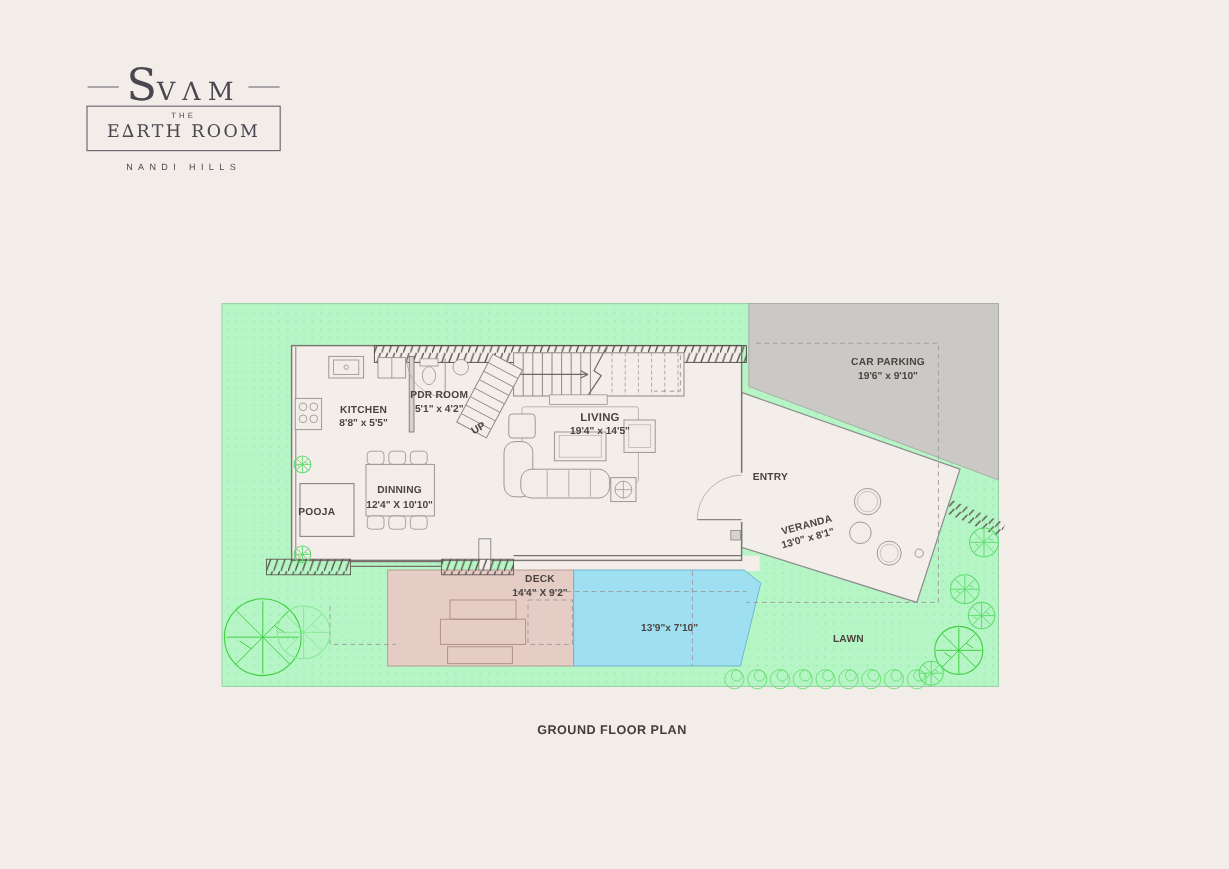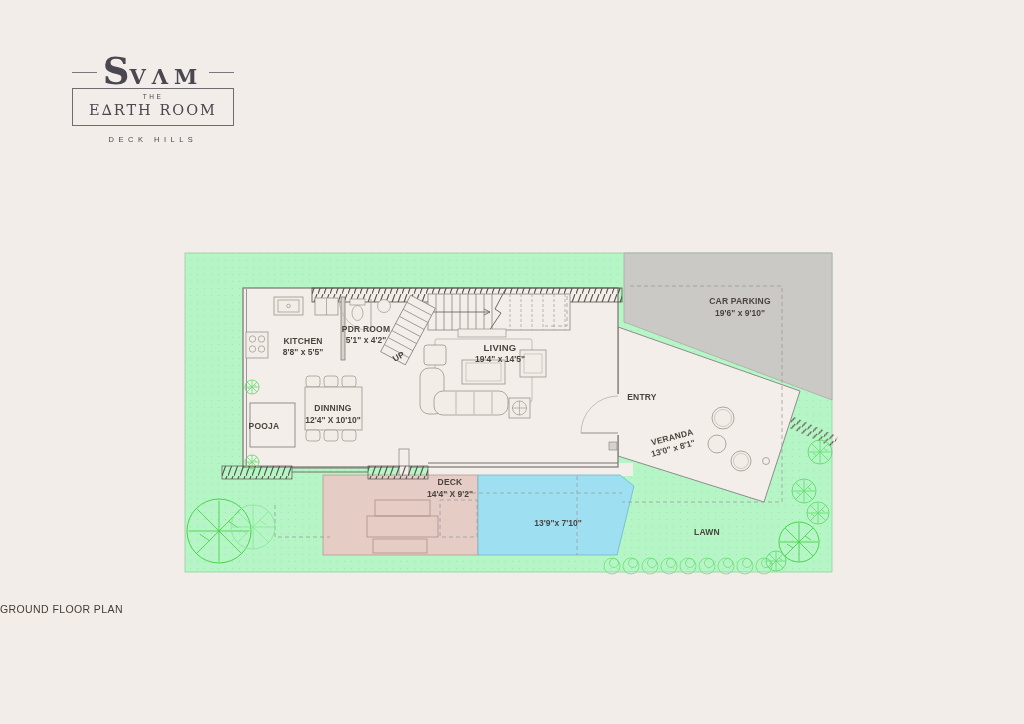--- a/index.html
+++ b/index.html
@@ -2,32 +2,32 @@
 <html><head>
 <meta charset="utf-8">
 <style>
   html,body{margin:0;padding:0;background:#e9e4df;}
   .page{position:relative;width:1024px;height:724px;background:#f2ede8;
         font-family:"Liberation Sans",sans-serif;overflow:hidden;}
   
   .logo{position:absolute;left:72px;top:50px;width:162px;color:#4a4750;text-align:center;}
   .logo-row1{display:flex;align-items:center;justify-content:center;gap:6px;height:44px;}
   .logo-rule{width:26px;height:1px;background:#7a7780;}
-  .logo-svam{font-family:"DejaVu Serif",serif;color:#4a4750;white-space:nowrap;font-weight:bold;}
+  .logo-svam{font-family:"DejaVu Serif",serif;color:#4a4750;white-space:nowrap;}
   .logo-s{font-size:37px;line-height:30px;}
   .logo-vam{font-size:21px;letter-spacing:6px;}
   .logo-box{border:1px solid #6e6b74;margin-top:-6px;padding:4px 2px 7px 2px;}
   .logo-the{font-size:6.5px;letter-spacing:2.5px;}
   .logo-earth{font-family:"DejaVu Serif",serif;font-size:14.5px;letter-spacing:2px;margin-top:2px;white-space:nowrap;}
   .logo-loc{font-size:7.5px;letter-spacing:4.5px;margin-top:9px;}
   
   .villa-title{position:absolute;top:88px;right:78px;font-size:17.5px;letter-spacing:1.2px;
                color:#3c3a38;white-space:nowrap;}
-  .caption{position:absolute;left:0;right:4px;top:603px;font-size:10.5px;
-           letter-spacing:.4px;color:#453c33;}
+  .caption{position:absolute;left:0;right:4px;top:603px;text-align:center;font-size:10.5px;
+           letter-spacing:.4px;color:#453c33;font-weight:bold;}
   
   .plan-svg{position:absolute;left:0;top:0;}
   .lbl{font-weight:bold;fill:#4b443e;font-size:8.5px;letter-spacing:.2px;text-anchor:middle;}
   .lbl-big{font-size:9.5px;}
   .dim{font-weight:bold;fill:#4b443e;font-size:8.5px;text-anchor:middle;}
   .wall{stroke:#76716c;fill:none;}
   .furn{stroke:#9a948e;fill:#f3ede8;}
   .thin{stroke:#b0aaa4;fill:none;stroke-width:.7;}
   .dash{stroke:#9d9d9d;fill:none;stroke-width:.8;stroke-dasharray:4 3;}
 </style>
@@ -39,21 +39,21 @@
   <div class="logo">
     <div class="logo-row1">
       <span class="logo-rule"></span>
       <span class="logo-svam"><span class="logo-s">S</span><span class="logo-vam">VΛM</span></span>
       <span class="logo-rule"></span>
     </div>
     <div class="logo-box">
       <div class="logo-the">THE</div>
       <div class="logo-earth">E∆RTH ROOM</div>
     </div>
-    <div class="logo-loc">DECK HILLS</div>
+    <div class="logo-loc">NANDI HILLS</div>
   </div>
 
 
   <svg class="plan-svg" width="1024" height="724" viewBox="0 0 1024 724">
     <defs>
       <pattern id="dots" width="7" height="7" patternUnits="userSpaceOnUse">
         <circle cx="1.5" cy="1.5" r="0.8" fill="#8ce3a3" opacity="0.55"></circle>
       </pattern>
       <pattern id="hatch" width="6" height="14" patternUnits="userSpaceOnUse">
         <path d="M0,14 L5,0" stroke="#56504a" stroke-width="1.1" fill="none"></path>

